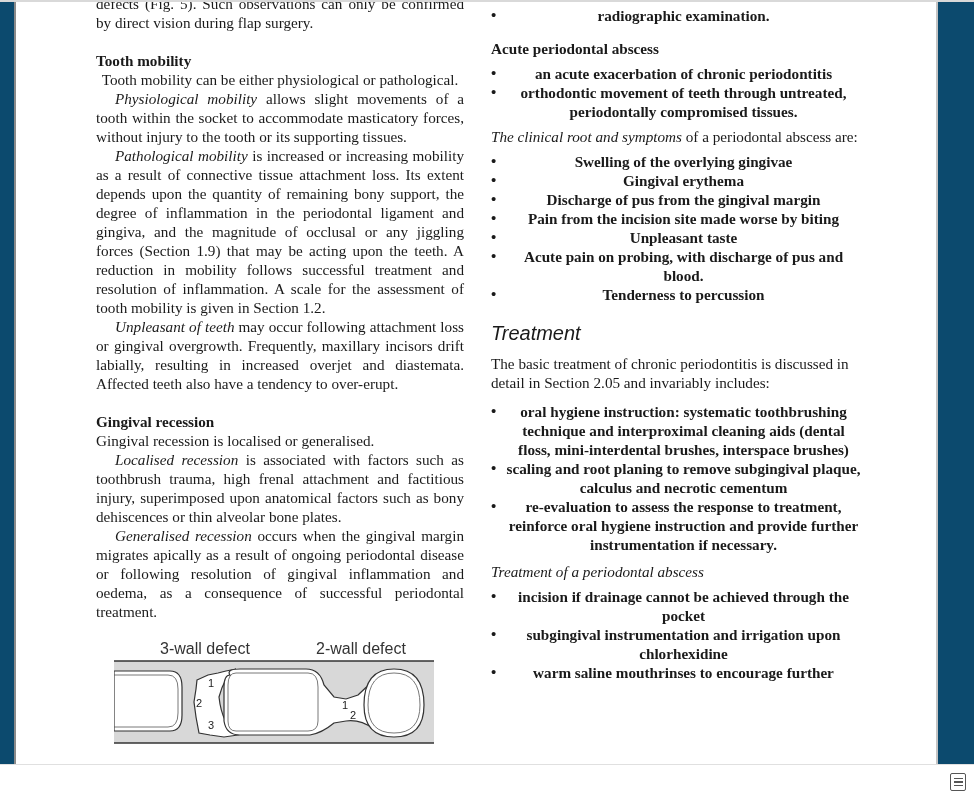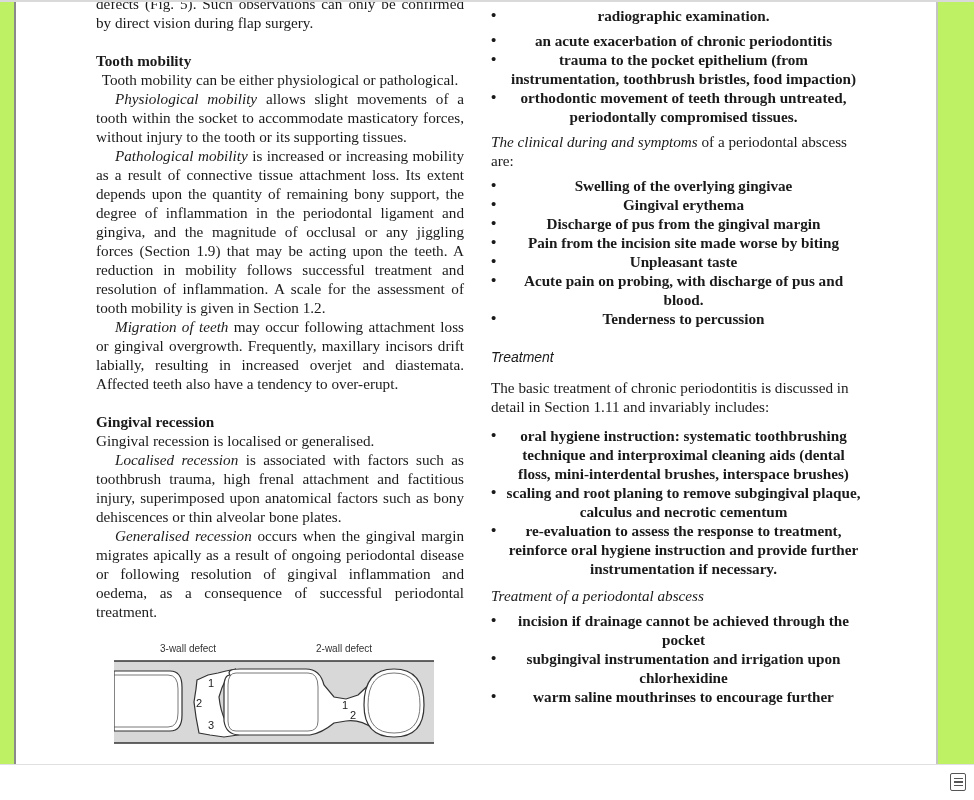--- a/index.html
+++ b/index.html
@@ -5,41 +5,41 @@
   html, body { margin: 0; padding: 0; }
   body {
     width: 974px; height: 800px; overflow: hidden; position: relative;
     background: #eeeeee;
     font-family: "DejaVu Serif", "Liberation Serif", serif;
     color: #1a1a1a;
   }
   .top-line { position: absolute; left: 0; top: 0; width: 974px; height: 2px; background: #d9d9d9; }
   .viewport {
     position: absolute; left: 0; top: 2px; width: 974px; height: 762px; overflow: hidden;
-    background: #bef264;
+    background: #0c4a6e;
   }
   .page {
     position: absolute; left: 14px; top: -8px; width: 920px; height: 800px;
     background: #ffffff;
     border-left: 2px solid #8a8a8a;
     border-right: 2px solid #c4c4c4;
   }
   .col { position: absolute; top: 0; font-family: "Liberation Serif", "DejaVu Serif", serif; font-size: 15.2px; line-height: 19px; }
   .col-left { left: 80px; width: 368px; }
   .col-right { left: 475px; width: 370px; }
   p { margin: 0; text-align: justify; }
   p.indent { text-indent: 19px; }
   .h-bold { font-weight: bold; margin-top: 19px; }
-  .h-sans { font-family: "Liberation Sans", "DejaVu Sans", sans-serif; font-style: italic; font-size: 14px; line-height: 22px; margin: 18px 0 10px 0; }
+  .h-sans { font-family: "Liberation Sans", "DejaVu Sans", sans-serif; font-style: italic; font-size: 20px; line-height: 22px; margin: 18px 0 10px 0; }
   .it { font-style: italic; }
   ul { list-style: none; margin: 6px 0 6px 0; padding: 0; }
   ul li { position: relative; padding-left: 15px; text-align: center; font-weight: bold; }
   ul li::before { content: "\2022"; position: absolute; left: 0; top: 0; font-size: 15px; }
   .figure { position: relative; margin-top: 18px; width: 340px; height: 110px; margin-left: 18px; }
-  .fig-label { position: absolute; top: 0; font-family: "Liberation Sans", "DejaVu Sans", sans-serif; font-size: 10px; color: #333; }
+  .fig-label { position: absolute; top: 0; font-family: "Liberation Sans", "DejaVu Sans", sans-serif; font-size: 16px; color: #333; }
   .fig-label.l1 { left: 46px; }
   .fig-label.l2 { left: 202px; }
   .fig-svg { position: absolute; left: 0; top: 18px; }
   .bottom-bar {
     position: absolute; left: 0; top: 764px; width: 974px; height: 36px; background: #ffffff;
     border-top: 1px solid #e0e0e0;
   }
   .menu-btn {
     position: absolute; right: 8px; top: 8px; width: 16px; height: 18px;
     border: 1.5px solid #555; border-radius: 2px; box-sizing: border-box;
@@ -56,21 +56,21 @@
 <div class="viewport">
   <div class="page">
 
     <div class="col col-left">
       <p>defects (Fig. 5). Such observations can only be confirmed by direct vision during flap surgery.</p>
 
       <p class="h-bold">Tooth mobility</p>
       <p style="text-align:center;">Tooth mobility can be either physiological or pathological.</p>
       <p class="indent"><span class="it">Physiological mobility</span><span> allows slight movements of a tooth within the socket to accommodate masticatory forces, without injury to the tooth or its supporting tissues.</span></p>
       <p class="indent"><span class="it">Pathological mobility</span><span> is increased or increasing mobility as a result of connective tissue attachment loss. Its extent depends upon the quantity of remaining bony support, the degree of inflammation in the periodontal ligament and gingiva, and the magnitude of occlusal or any jiggling forces (Section 1.9) that may be acting upon the teeth. A reduction in mobility follows successful treatment and resolution of inflammation. A scale for the assessment of tooth mobility is given in Section 1.2.</span></p>
-      <p class="indent"><span class="it">Migration of teeth</span><span> may occur following attachment loss or gingival overgrowth. Frequently, maxillary incisors drift labially, resulting in increased overjet and diastemata. Affected teeth also have a tendency to over-erupt.</span></p>
+      <p class="indent"><span class="it">Unpleasant of teeth</span><span> may occur following attachment loss or gingival overgrowth. Frequently, maxillary incisors drift labially, resulting in increased overjet and diastemata. Affected teeth also have a tendency to over-erupt.</span></p>
 
       <p class="h-bold">Gingival recession</p>
       <p style="text-align:left;">Gingival recession is localised or generalised.</p>
       <p class="indent"><span class="it">Localised recession</span><span> is associated with factors such as toothbrush trauma, high frenal attachment and factitious injury, superimposed upon anatomical factors such as bony dehiscences or thin alveolar bone plates.</span></p>
       <p class="indent"><span class="it">Generalised recession</span><span> occurs when the gingival margin migrates apically as a result of ongoing periodontal disease or following resolution of gingival inflammation and oedema, as a consequence of successful periodontal treatment.</span></p>
 
       <div class="figure">
         <span class="fig-label l1">3-wall defect</span>
         <span class="fig-label l2">2-wall defect</span>
         <svg class="fig-svg" width="340" height="92" viewBox="0 0 340 92">
@@ -95,38 +95,38 @@
           <text x="236" y="62" font-size="11" fill="#222" font-family="Liberation Sans, DejaVu Sans, sans-serif">2</text>
         </svg>
       </div>
     </div>
 
     <div class="col col-right">
       <ul style="margin-top:12px;">
         <li>radiographic examination.</li>
       </ul>
 
+      <p class="h-bold" style="margin-top:14px;">Acute periodontal abscess</p>
       <ul>
         <li>an acute exacerbation of chronic periodontitis</li>
-        <li>trauma to the pocket epithelium (from instrumentation, toothbrush bristles, food impaction)</li>
         <li>orthodontic movement of teeth through untreated, periodontally compromised tissues.</li>
       </ul>
-      <p style="text-align:left;"><span class="it">The clinical during and symptoms</span><span> of a periodontal abscess are:</span></p>
+      <p style="text-align:left;"><span class="it">The clinical root and symptoms</span><span> of a periodontal abscess are:</span></p>
       <ul>
         <li>Swelling of the overlying gingivae</li>
         <li>Gingival erythema</li>
         <li>Discharge of pus from the gingival margin</li>
         <li>Pain from the incision site made worse by biting</li>
         <li>Unpleasant taste</li>
         <li>Acute pain on probing, with discharge of pus and blood.</li>
         <li>Tenderness to percussion</li>
       </ul>
 
       <p class="h-sans">Treatment</p>
-      <p style="text-align:left;">The basic treatment of chronic periodontitis is discussed in detail in Section 1.11 and invariably includes:</p>
+      <p style="text-align:left;">The basic treatment of chronic periodontitis is discussed in detail in Section 2.05 and invariably includes:</p>
       <ul style="margin-top:10px;">
         <li>oral hygiene instruction: systematic toothbrushing technique and interproximal cleaning aids (dental floss, mini-interdental brushes, interspace brushes)</li>
         <li>scaling and root planing to remove subgingival plaque, calculus and necrotic cementum</li>
         <li>re-evaluation to assess the response to treatment, reinforce oral hygiene instruction and provide further instrumentation if necessary.</li>
       </ul>
       <p class="it" style="margin-top:8px;">Treatment of a periodontal abscess</p>
       <ul>
         <li>incision if drainage cannot be achieved through the pocket</li>
         <li>subgingival instrumentation and irrigation upon chlorhexidine</li>
         <li>warm saline mouthrinses to encourage further</li>

